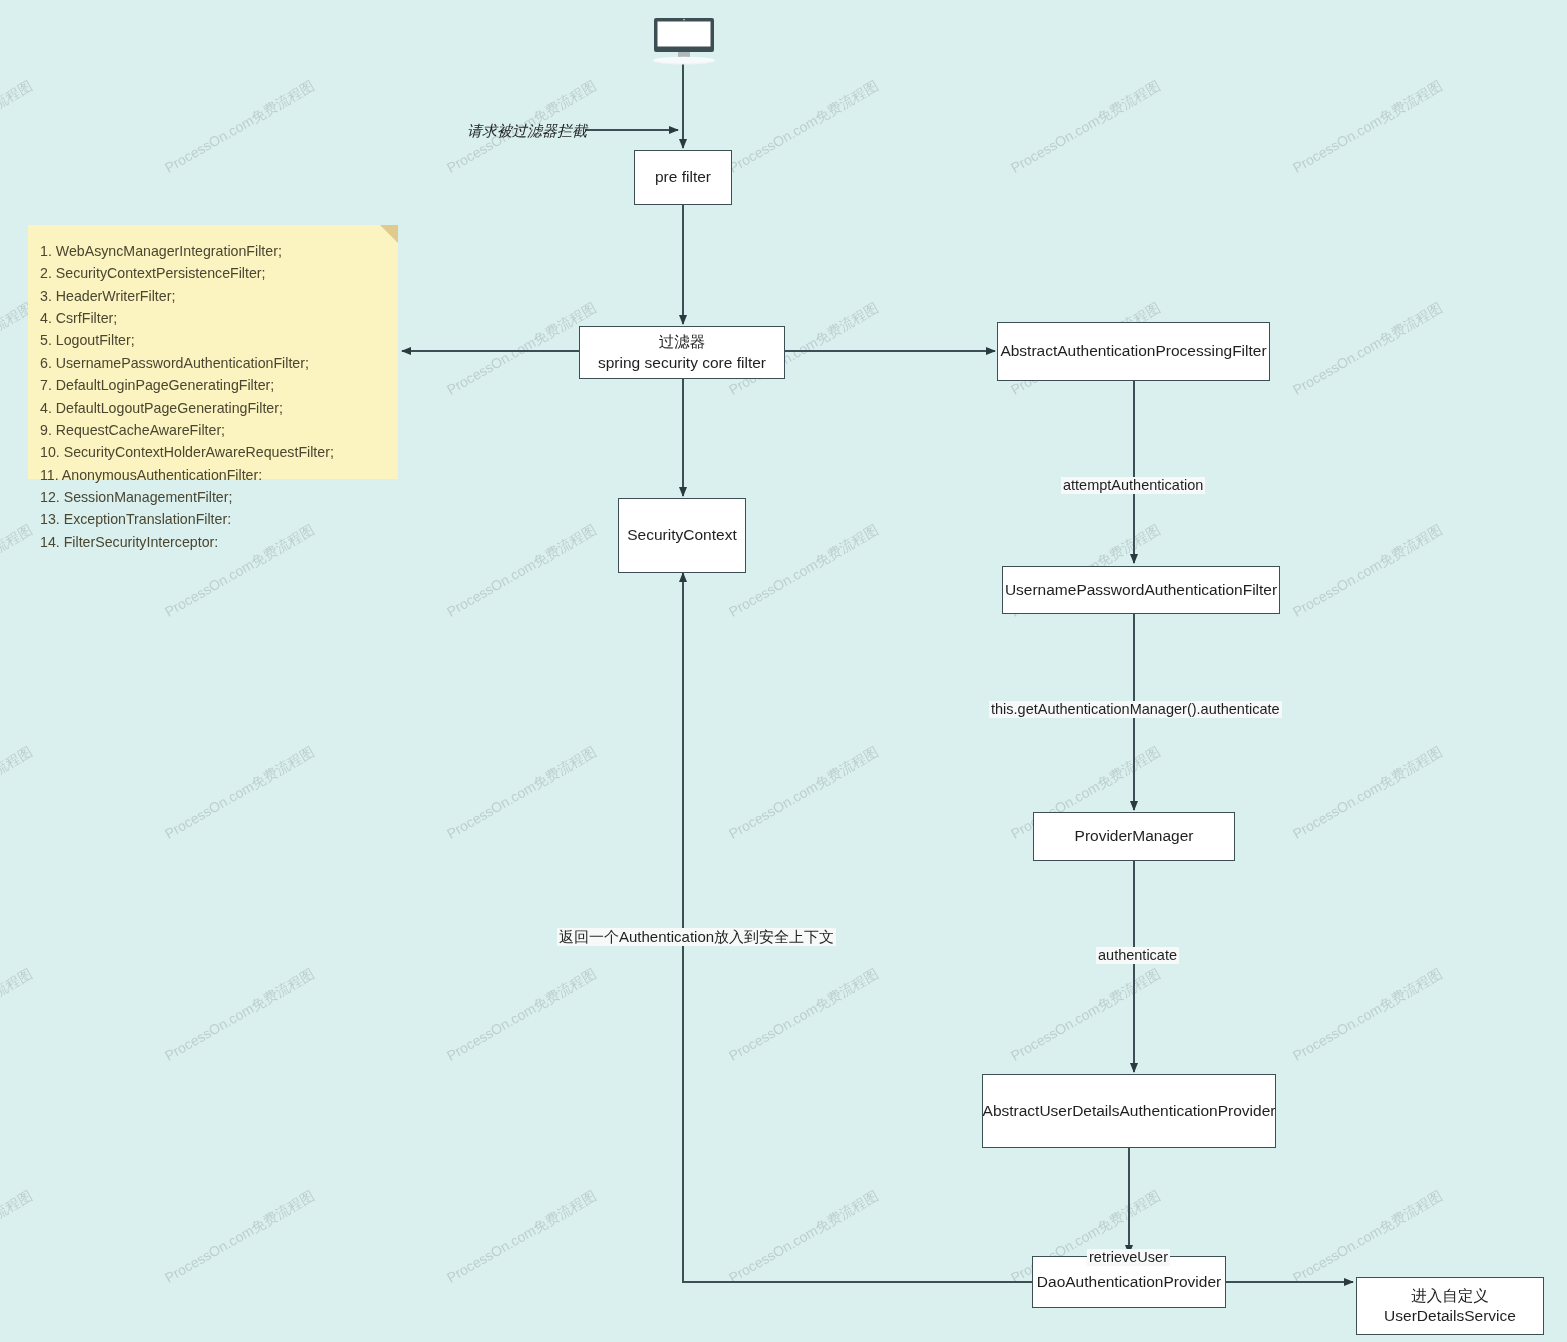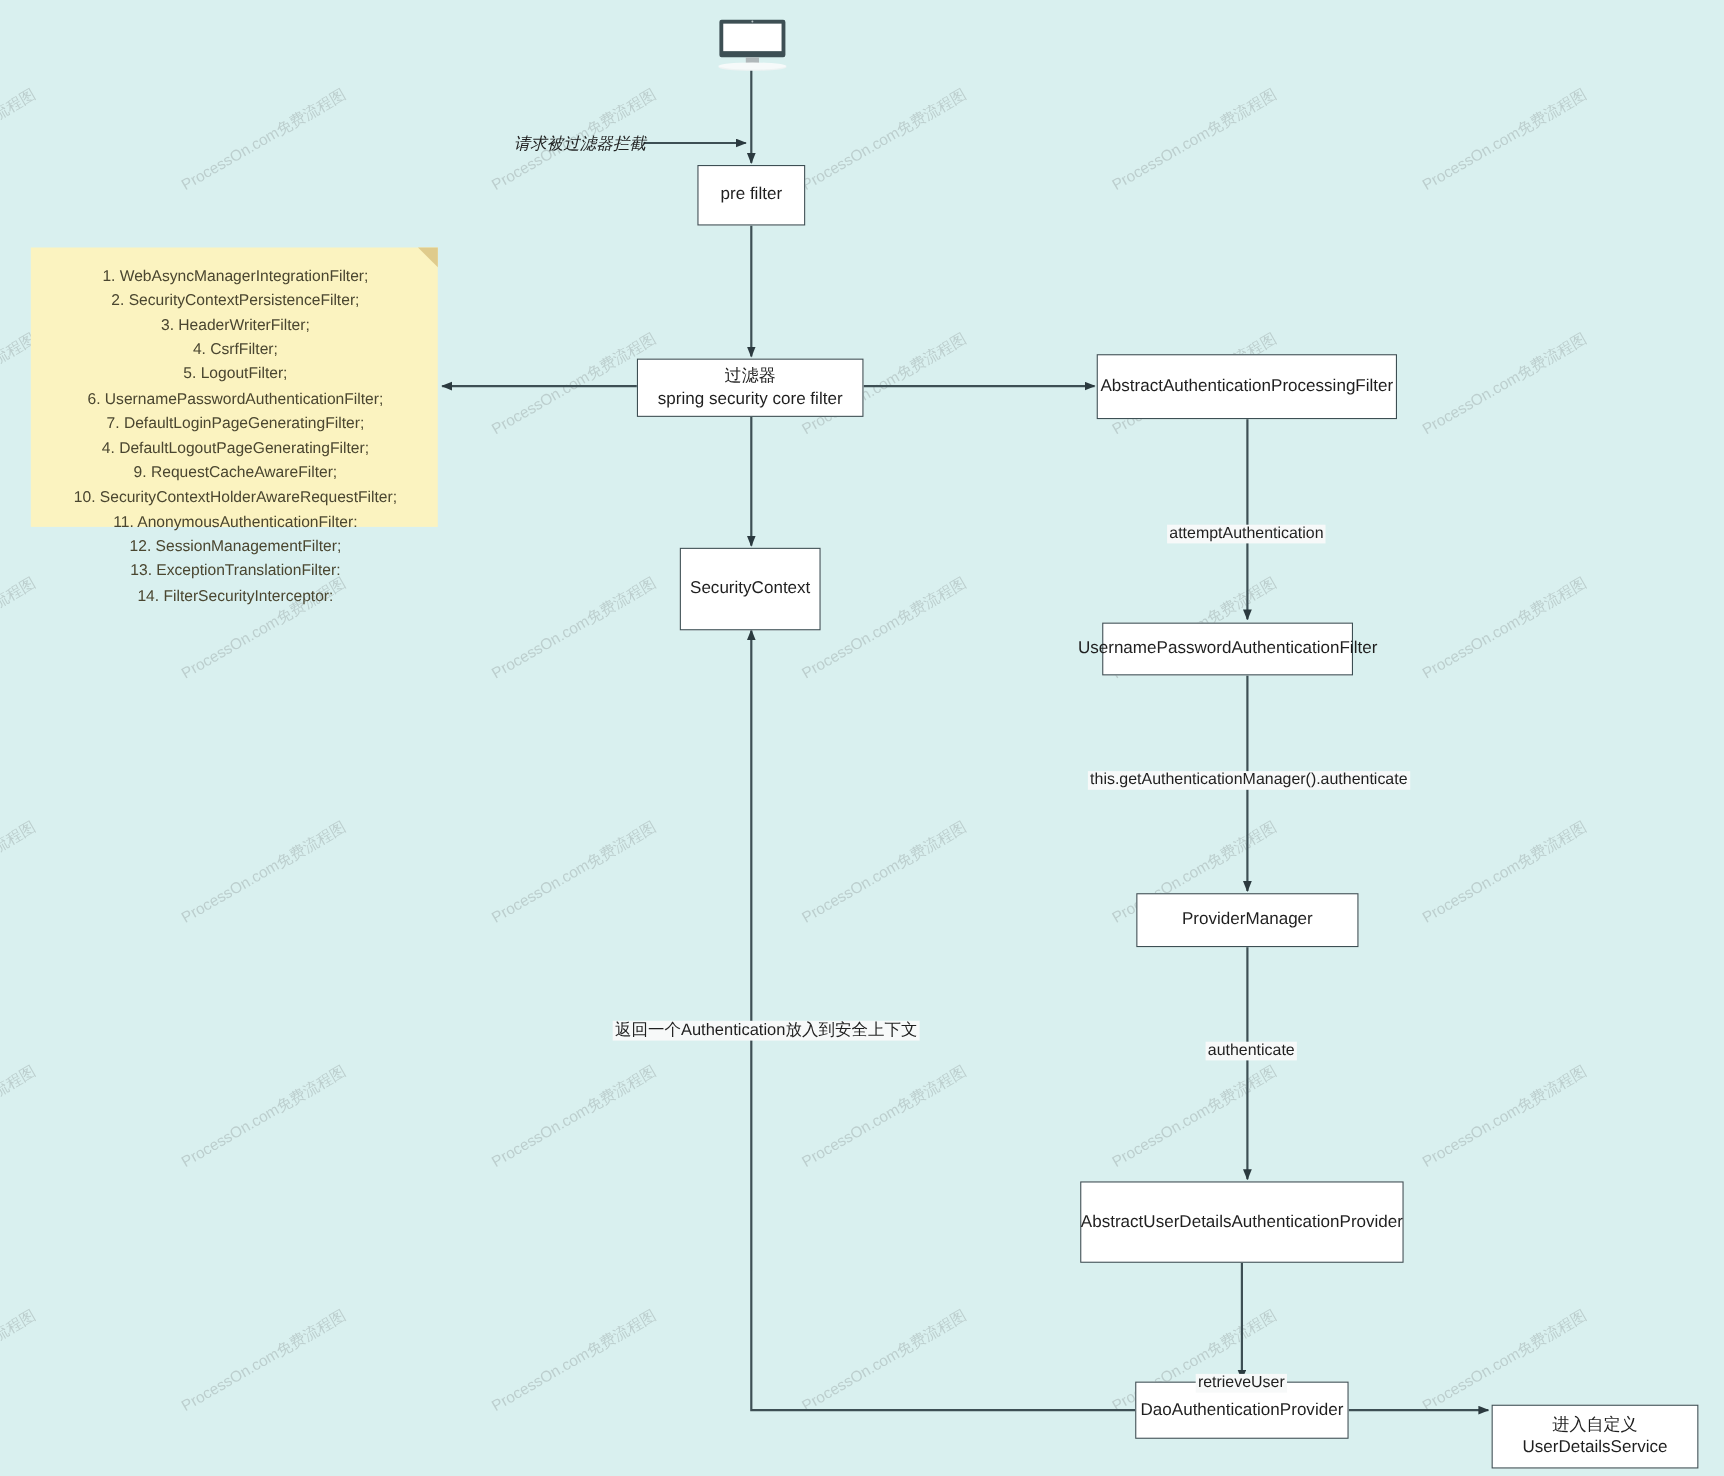--- a/index.html
+++ b/index.html
@@ -89,21 +89,20 @@
     top: 225px;
     width: 370px;
     height: 254px;
     background: #fbf3c0;
     z-index: 3;
     box-sizing: border-box;
     padding: 15px 10px 10px 12px;
     color: #4a4630;
     font-size: 14.2px;
     line-height: 1.575;
-    text-align: center;
   }
   #note .fold {
     position: absolute;
     top: 0;
     right: 0;
     width: 0;
     height: 0;
     border-left: 18px solid transparent;
     border-top: 18px solid #dfcb8c;
   }
@@ -243,21 +242,21 @@
   </div>
 
   <div class="node" style="left:618px; top:498px; width:128px; height:75px;">
     <span class="label">SecurityContext</span>
   </div>
 
   <div class="node" style="left:997px; top:322px; width:273px; height:59px;">
     <span class="label">AbstractAuthenticationProcessingFilter</span>
   </div>
 
-  <div class="node" style="left:1002px; top:566px; width:228px; height:48px;">
+  <div class="node" style="left:1002px; top:566px; width:278px; height:48px;">
     <span class="label">UsernamePasswordAuthenticationFilter</span>
   </div>
 
   <div class="node" style="left:982px; top:1074px; width:294px; height:74px;">
     <span class="label">AbstractUserDetailsAuthenticationProvider</span>
   </div>
 
   <div class="node" style="left:1033px; top:812px; width:202px; height:49px;">
     <span class="label">ProviderManager</span>
   </div>

